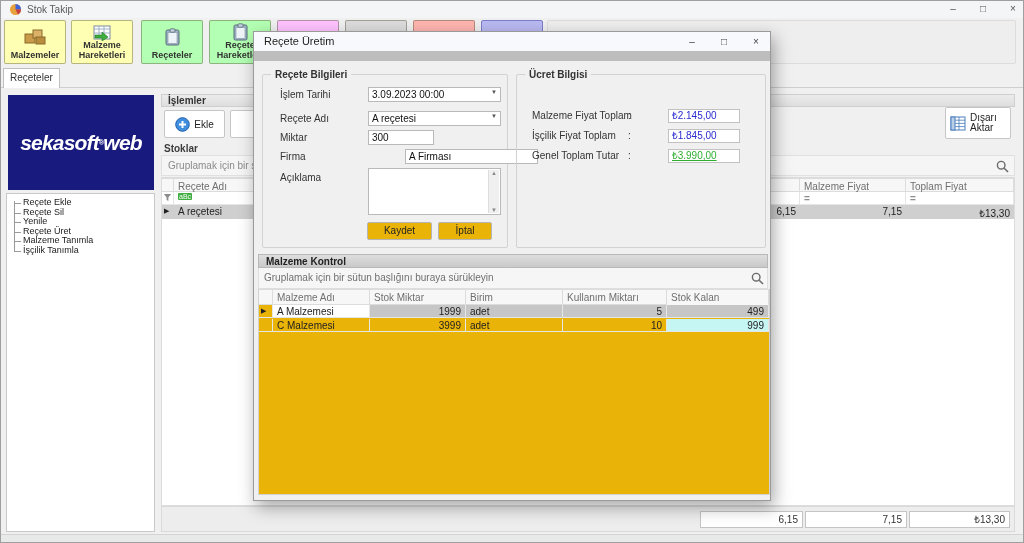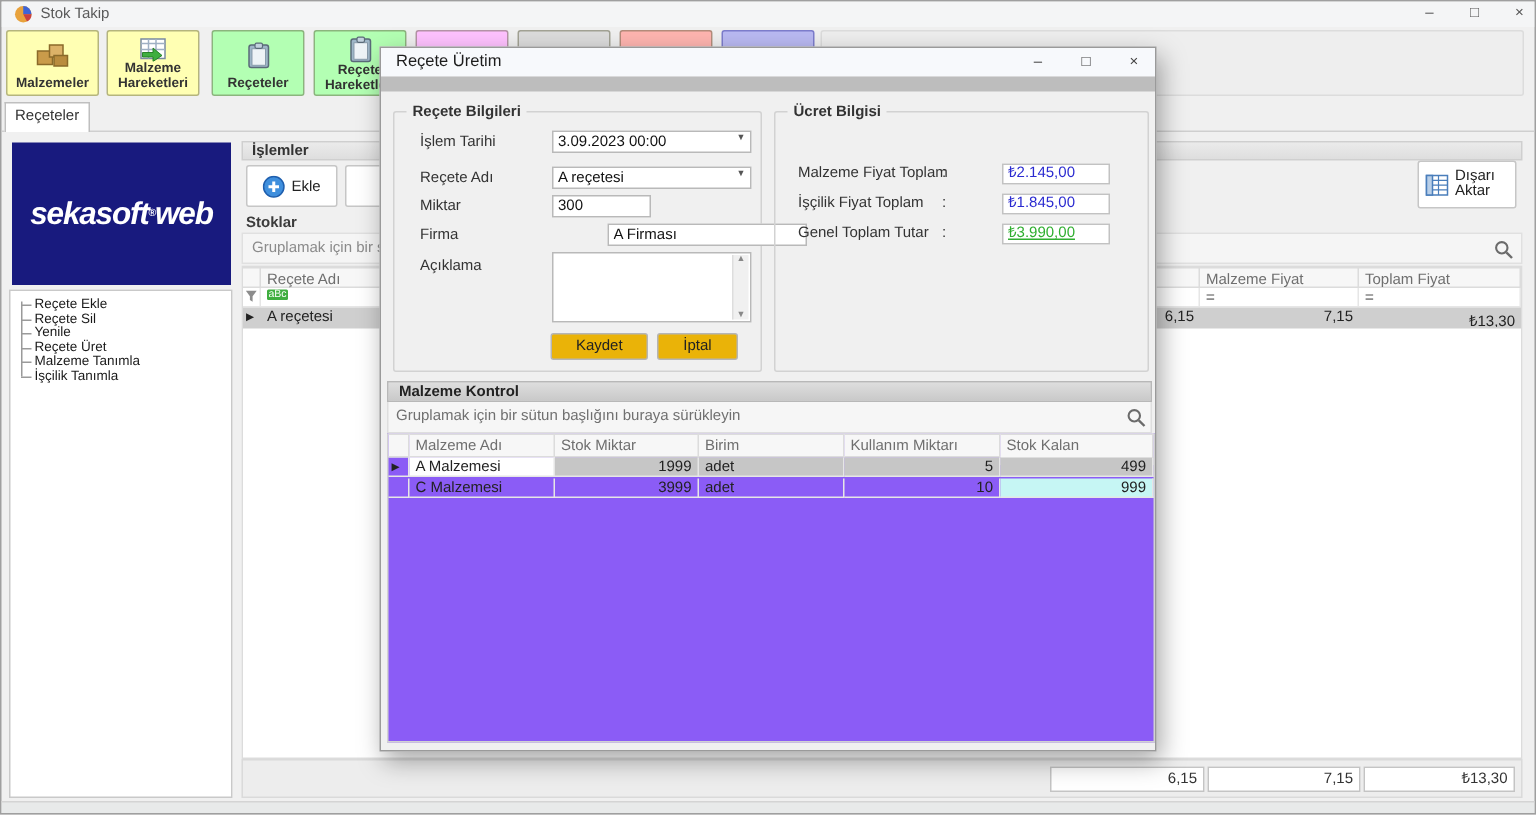--- a/index.html
+++ b/index.html
@@ -7,21 +7,21 @@
   .screen{position:relative;width:1024px;height:543px;background:#f0f0f0;border:1px solid #9f9f9f;
           font-family:"Liberation Sans",sans-serif;font-size:11px;color:#222;overflow:hidden}
   .abs{position:absolute}
   
   .titlebar{left:0;top:0;width:100%;height:17px;background:#f4f5f6;color:#5a5a5a;font-size:10px}
   .title-text{left:26px;top:3px}
   .winctl{top:1px;width:26px;height:14px;text-align:center;font-size:10px;color:#555;line-height:14px;cursor:default}
   
   .toolbar{left:0;top:17px;width:100%;height:48px}
   .tbtn{top:2px;width:62px;height:44px;border:1px solid rgba(90,90,60,.45);border-radius:2px;
-        display:flex;flex-direction:column;align-items:center;padding:3px 1px;
+        display:flex;flex-direction:column;align-items:center;justify-content:flex-end;padding:3px 1px;
         font-size:9px;font-weight:bold;color:#333;text-align:center;line-height:9.5px}
   .tbtn .ticon{flex:1;display:flex;align-items:center;justify-content:center}
   .toolbar-rest{left:546px;top:2px;width:469px;height:44px;background:#eeeeee;border:1px solid #dcdcdc;border-radius:2px}
   
   .tabstrip{left:0;top:65px;width:100%;height:22px;border-bottom:1px solid #cfcfcf}
   .tab{left:2px;top:2px;height:20px;min-width:42px;background:#fff;border:1px solid #bfbfbf;border-bottom:none;
        font-size:10px;color:#333;padding:3px 6px 0 6px}
   
   .logo{left:7px;top:94px;width:146px;height:95px;background:#181a7e;display:flex;align-items:center;justify-content:center;
         color:#fff;font-style:italic;font-weight:bold;font-size:21px;letter-spacing:-.8px}
@@ -60,21 +60,21 @@
   .combo{display:flex;justify-content:space-between;align-items:flex-start}
   .combo .arr{font-size:6px;color:#555}
   .memo{background:#fff;border:1px solid #b9b9b9;width:133px;height:47px}
   .memo-scroll{position:absolute;right:1px;top:1px;bottom:1px;width:11px;background:#f0f0f0;border-left:1px solid #ddd;
                display:flex;flex-direction:column;justify-content:space-between;align-items:center;font-size:6px;color:#888}
   .dlgbtn{background:#eab308;border:1px solid #b5b5b5;border-radius:2px;font-size:10px;color:#222;text-align:center;line-height:16px;cursor:default}
   .moneybox{background:#fff;border:1px solid #c2c2c2;height:14px;font-size:10px;line-height:12px;padding:0 3px}
   .mk-hdr{background:linear-gradient(#dedede,#c9c9c9);border:1px solid #b8b8b8;font-size:10px;font-weight:bold;color:#222;
           padding:1px 7px;height:14px}
   .mk-hint{background:#f6f6f6;border:1px solid #dedede;border-top:none;font-size:10px;color:#707070;line-height:19px;padding:0 5px;height:21px}
-  .mk-grid{background:#8b5cf6;border:1px solid #d2d2d2;border-top:none}
+  .mk-grid{background:#eab308;border:1px solid #d2d2d2;border-top:none}
   .cyan{background:#c6f6f4}
   .grysel{background:#c6c6c6}
   svg{display:block}
 </style>
 </head>
 <body>
 
 <div class="screen">
 
   <div class="abs titlebar">

